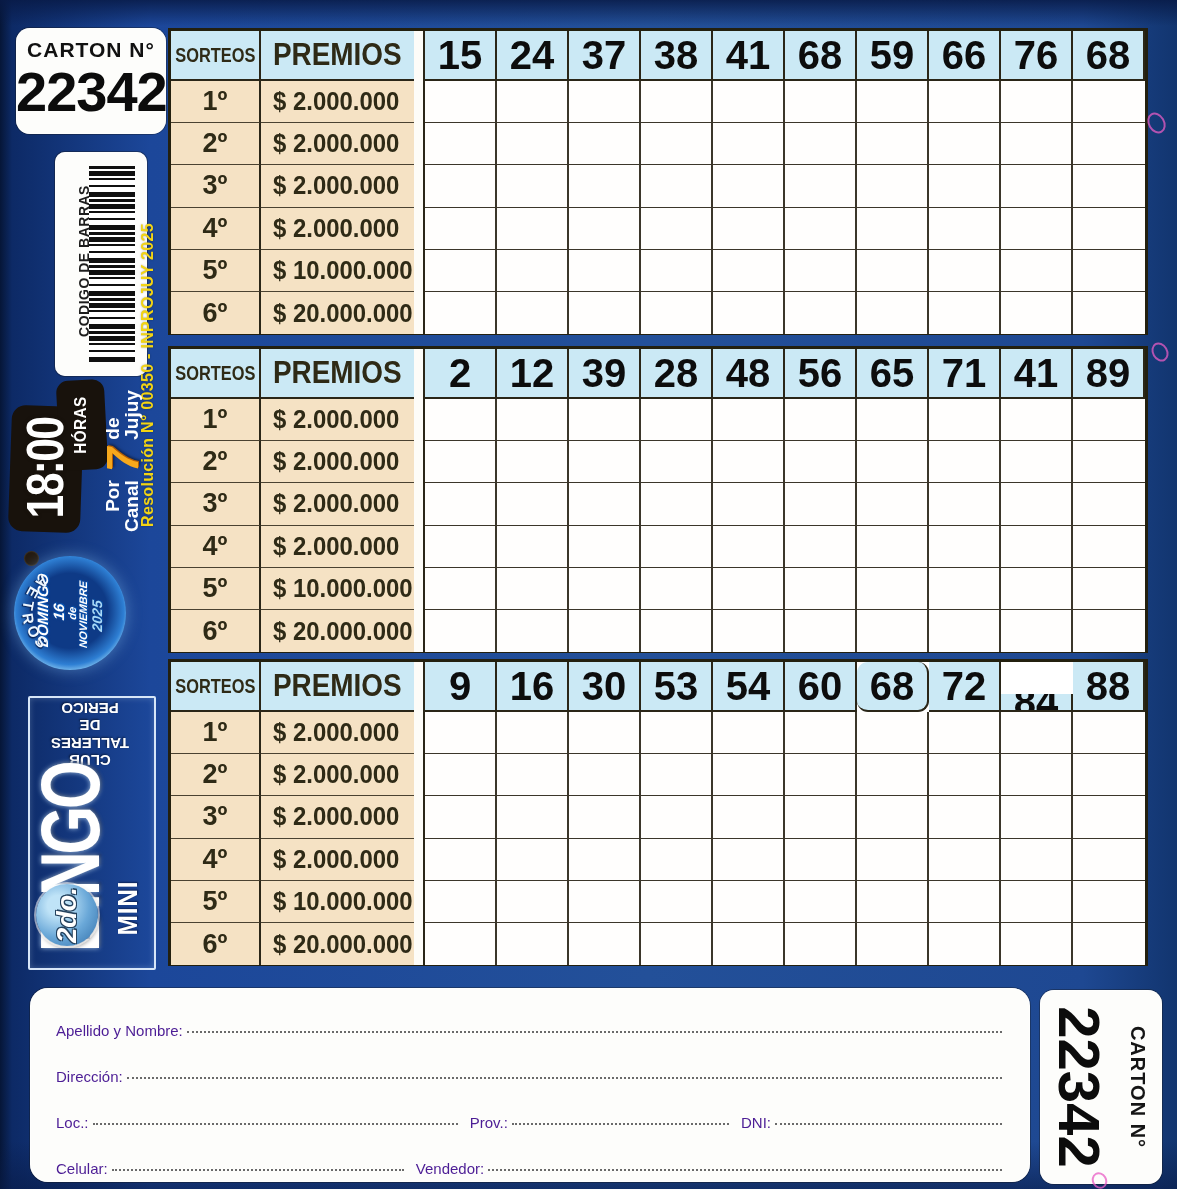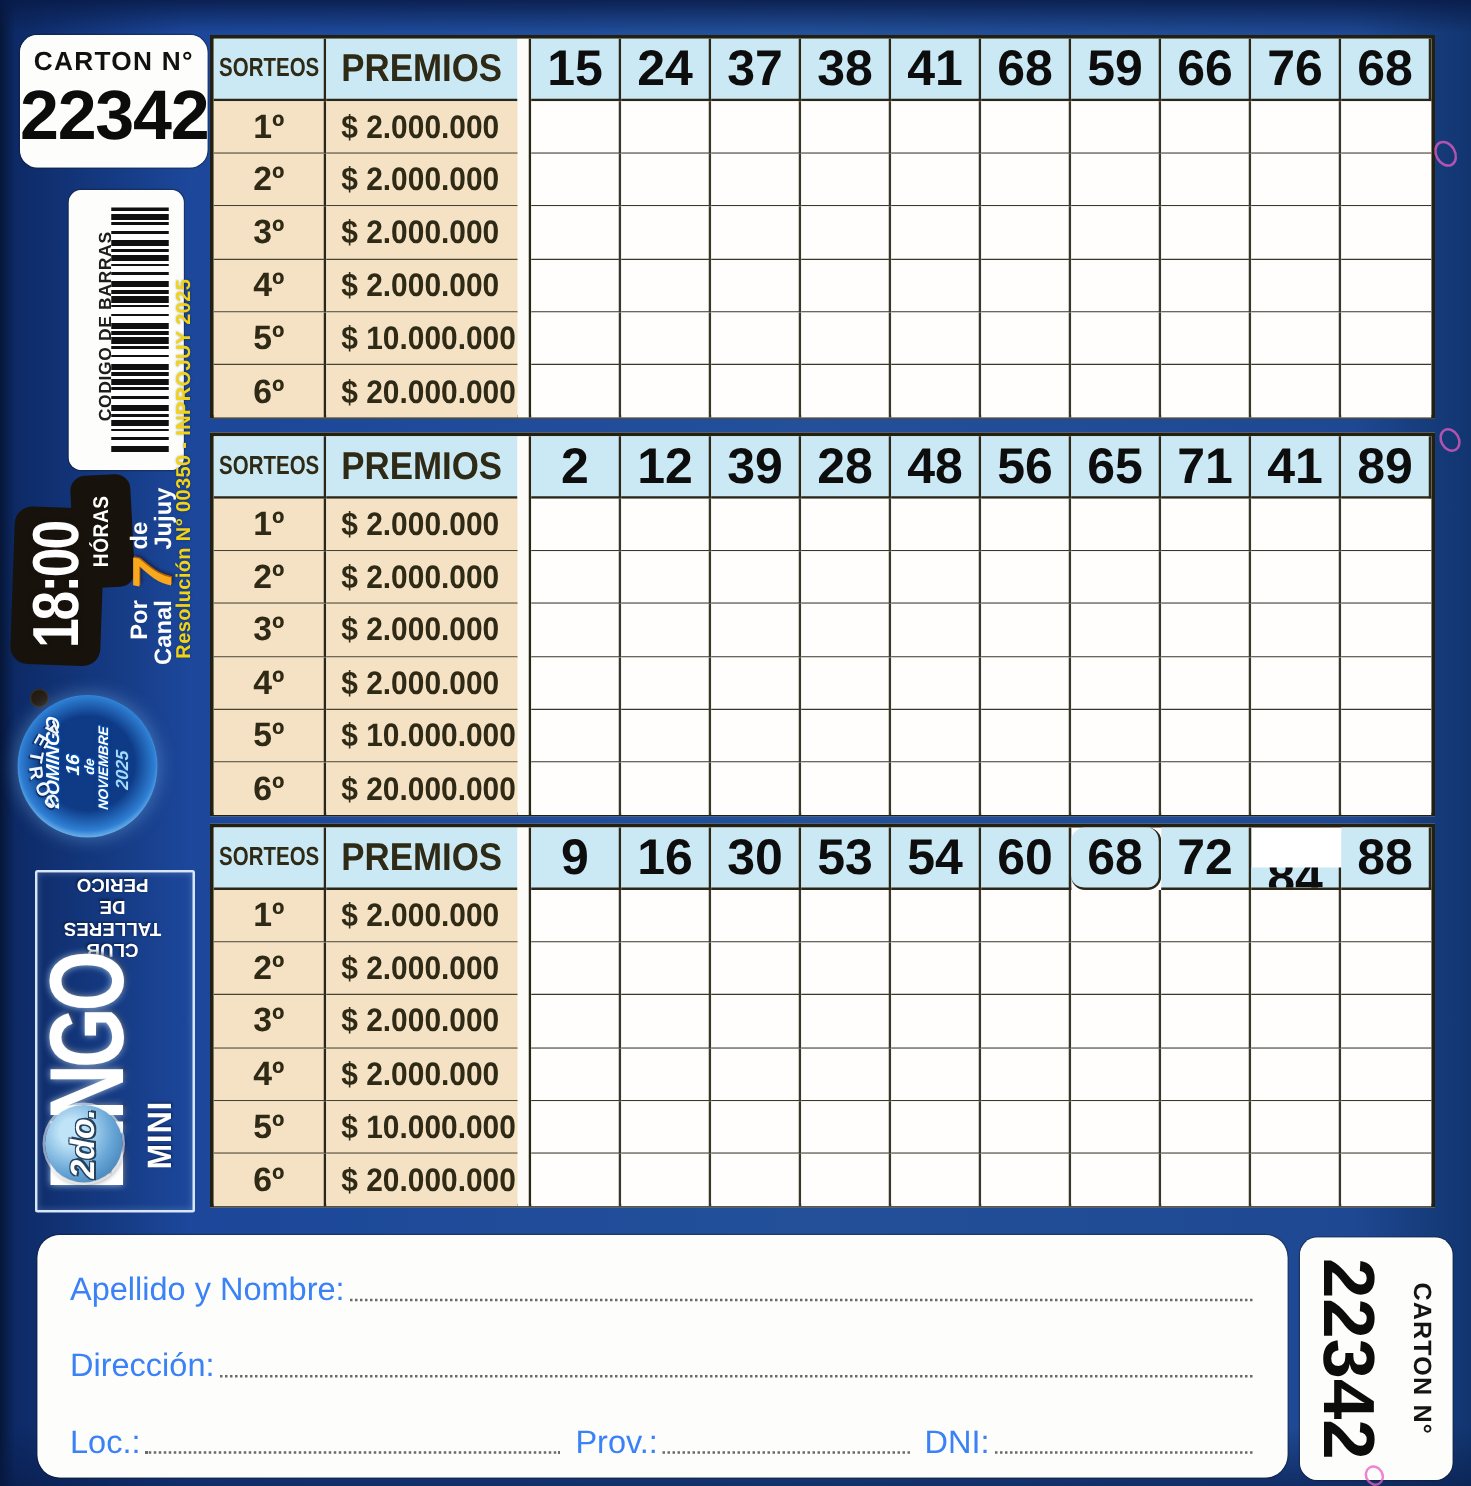--- a/index.html
+++ b/index.html
@@ -105,21 +105,21 @@
   .prize{background:#f5e2c4;border-bottom:1.5px solid #4a4231;justify-content:flex-start;padding-left:12px;
     font-size:26px;font-weight:bold;}
   .prize span{transform:scaleX(.92);transform-origin:left center;display:inline-block;white-space:nowrap;}
   .blank{background:#fffefd;border-right:2px solid #3b362a;border-bottom:1.5px solid #3b362a;}
   .blank.lastcol{border-right:none;}
   .lastrow{border-bottom:none;}
   
   .form-box{left:30px;top:988px;width:1000px;height:194px;border-radius:18px;
     padding:10px 26px 0 26px;box-sizing:border-box;display:flex;flex-direction:column;justify-content:space-around;}
   .frow{display:flex;align-items:flex-end;height:40px;}
-  .frow .lab{font-size:26px;color:#3b82f6;white-space:nowrap;padding-bottom:2px;}
+  .frow .lab{font-size:15px;color:#4c1d95;white-space:nowrap;padding-bottom:2px;}
   .frow .lab.mid{margin-left:10px;}
   .dots{border-bottom:2.5px dotted #6a6a6a;margin:0 2px 8px 4px;}
   
   .stub{left:1040px;top:990px;width:122px;height:194px;border-radius:14px;display:flex;}
   .stub-num .vin{transform:translate(-50%,-50%) rotate(90deg);
     font-size:58px;font-weight:bold;color:#0c0c0c;letter-spacing:0px;}
   .stub-lab .vin{transform:translate(-50%,-50%) rotate(90deg);
     font-size:20px;font-weight:bold;color:#151515;letter-spacing:1px;}
   
   .pink{border:2.5px solid rgba(232,92,196,.75);border-radius:50%;transform:rotate(-30deg);}
@@ -516,20 +516,26 @@
     <span class="dots" style="flex:1;"></span>
   </div>
   <div class="frow">
     <span class="lab">Loc.:</span>
     <span class="dots" style="flex:3.7;"></span>
     <span class="lab mid">Prov.:</span>
     <span class="dots" style="flex:2.2;"></span>
     <span class="lab mid">DNI:</span>
     <span class="dots" style="flex:2.3;"></span>
   </div>
+  <div class="frow">
+    <span class="lab">Celular:</span>
+    <span class="dots" style="flex:2.9;"></span>
+    <span class="lab mid">Vendedor:</span>
+    <span class="dots" style="flex:5.1;"></span>
+  </div>
 </div>
 
 <div class="abs wbox stub">
   <div class="vwrap stub-num" style="left:4px;top:0;width:70px;height:194px;">
     <div class="vin">22342</div>
   </div>
   <div class="vwrap stub-lab" style="left:76px;top:0;width:42px;height:194px;">
     <div class="vin">CARTON N°</div>
   </div>
 </div>

